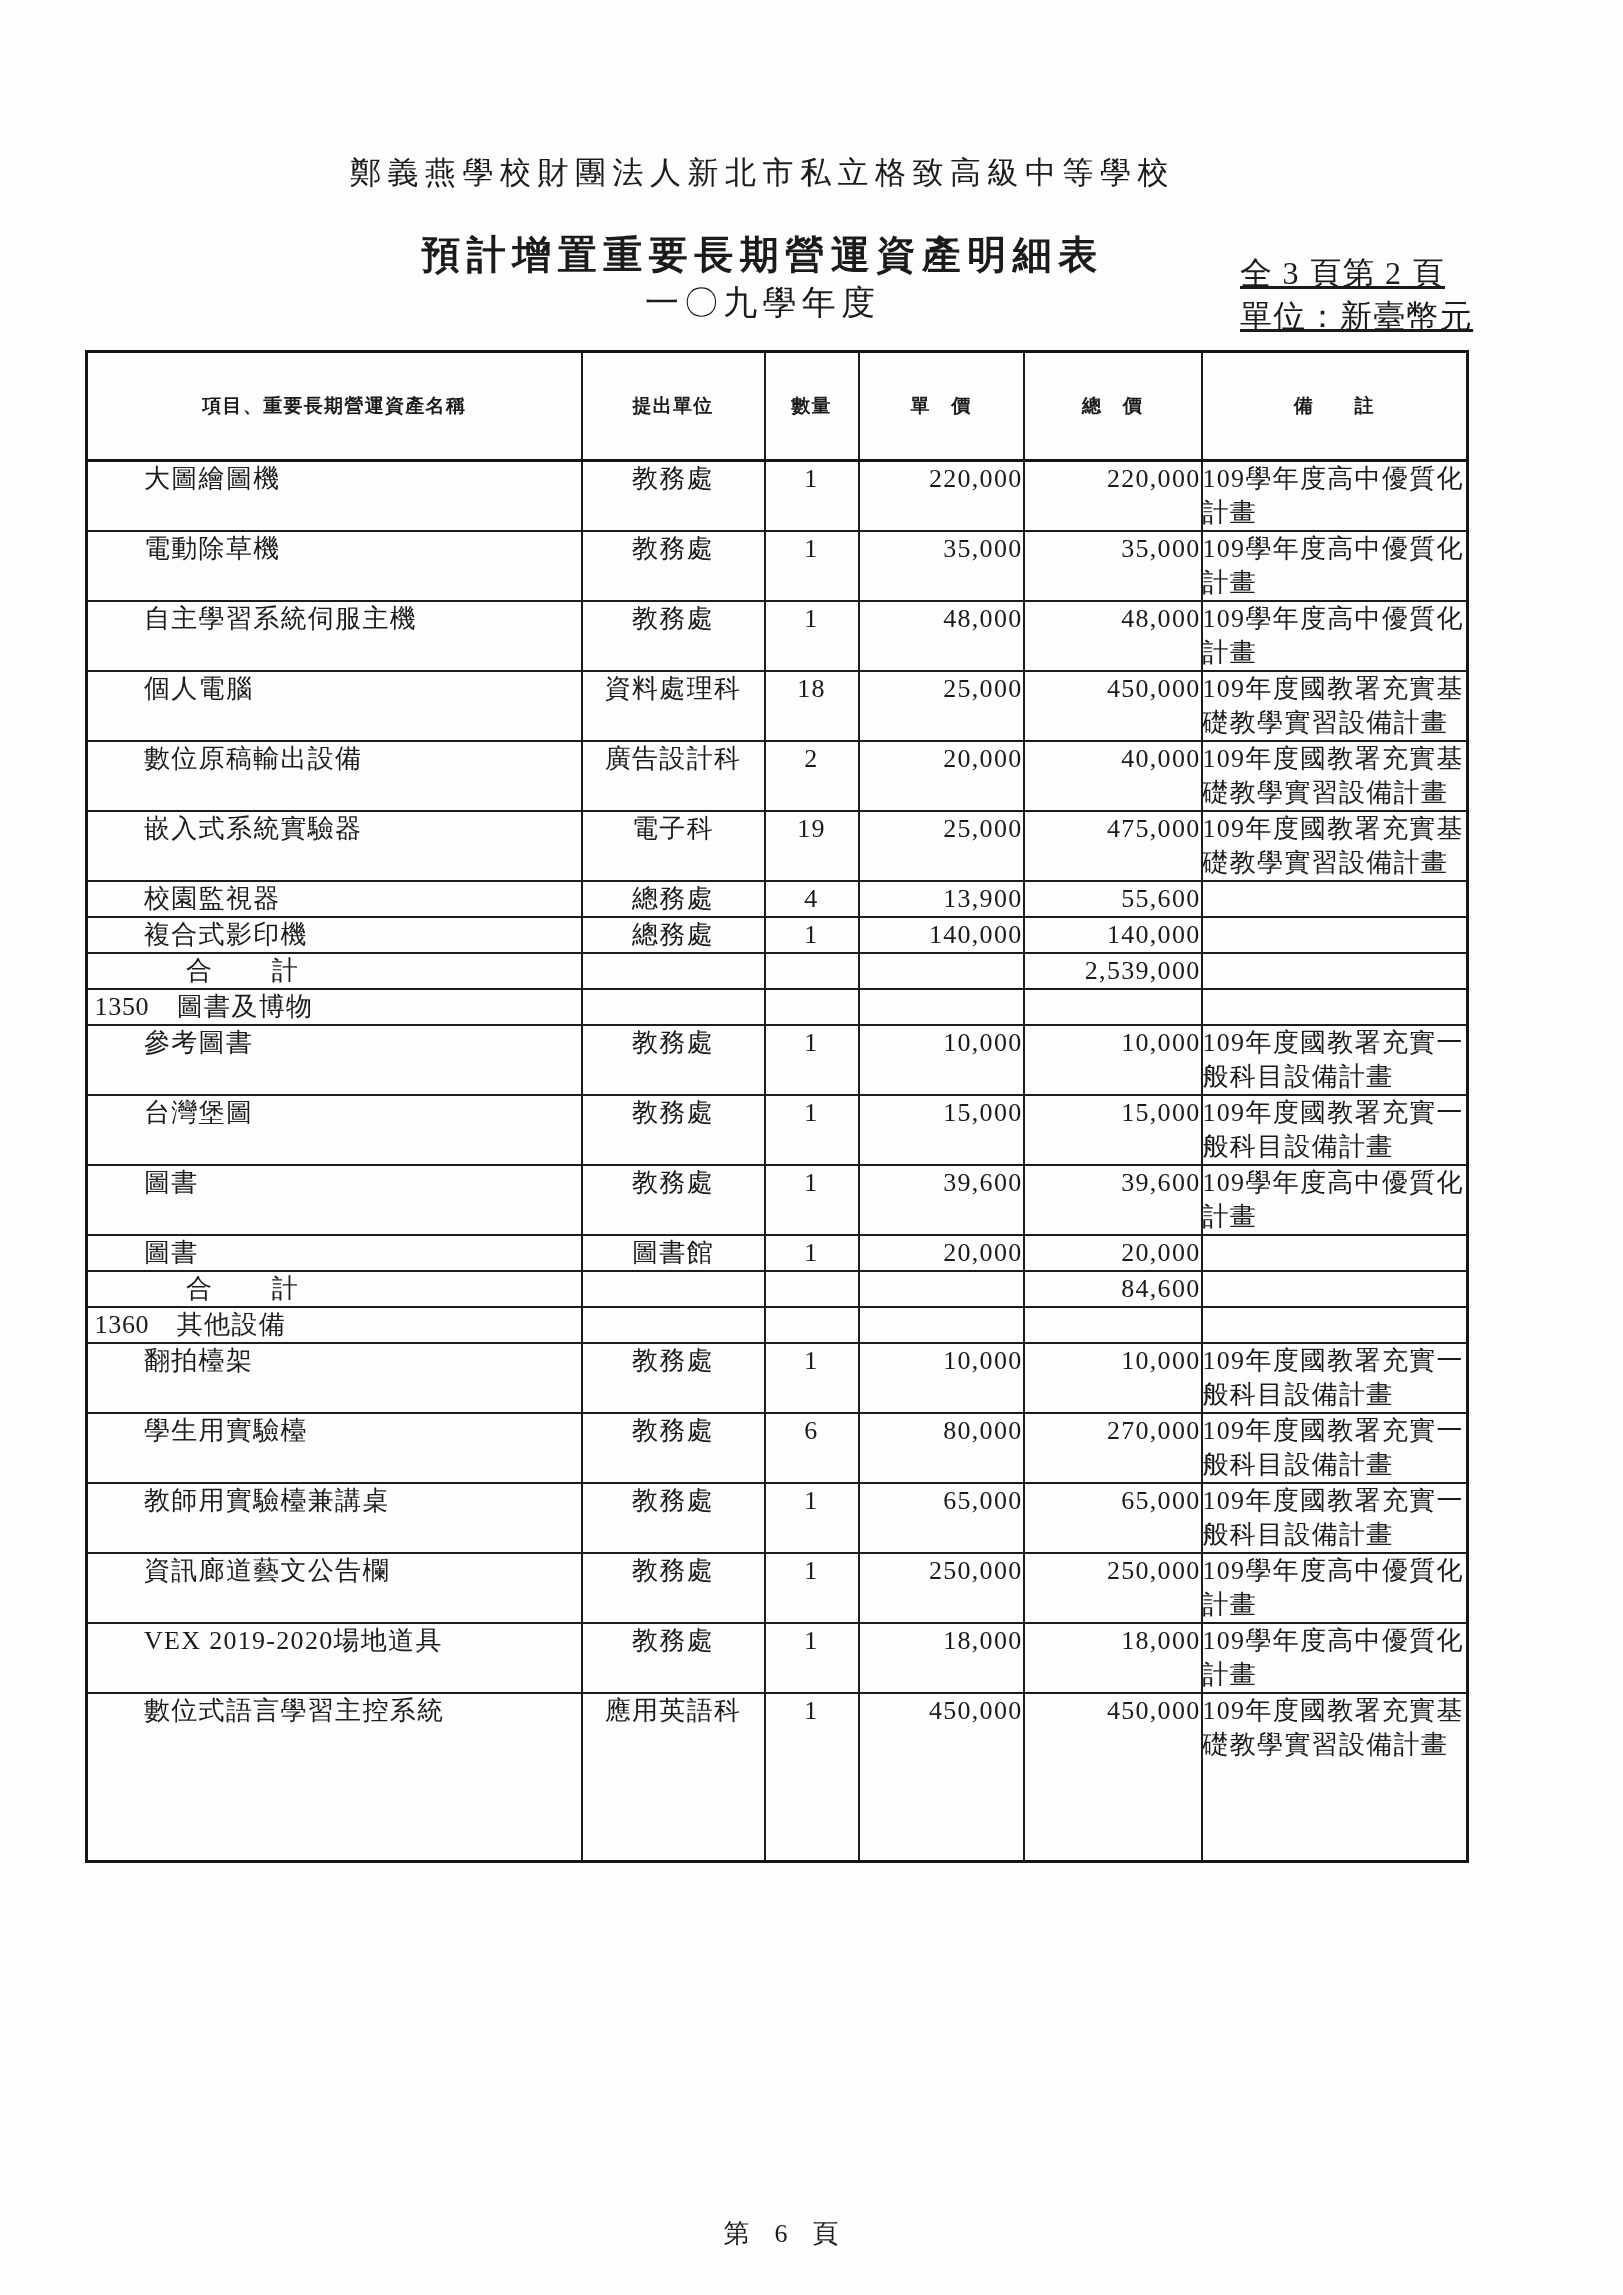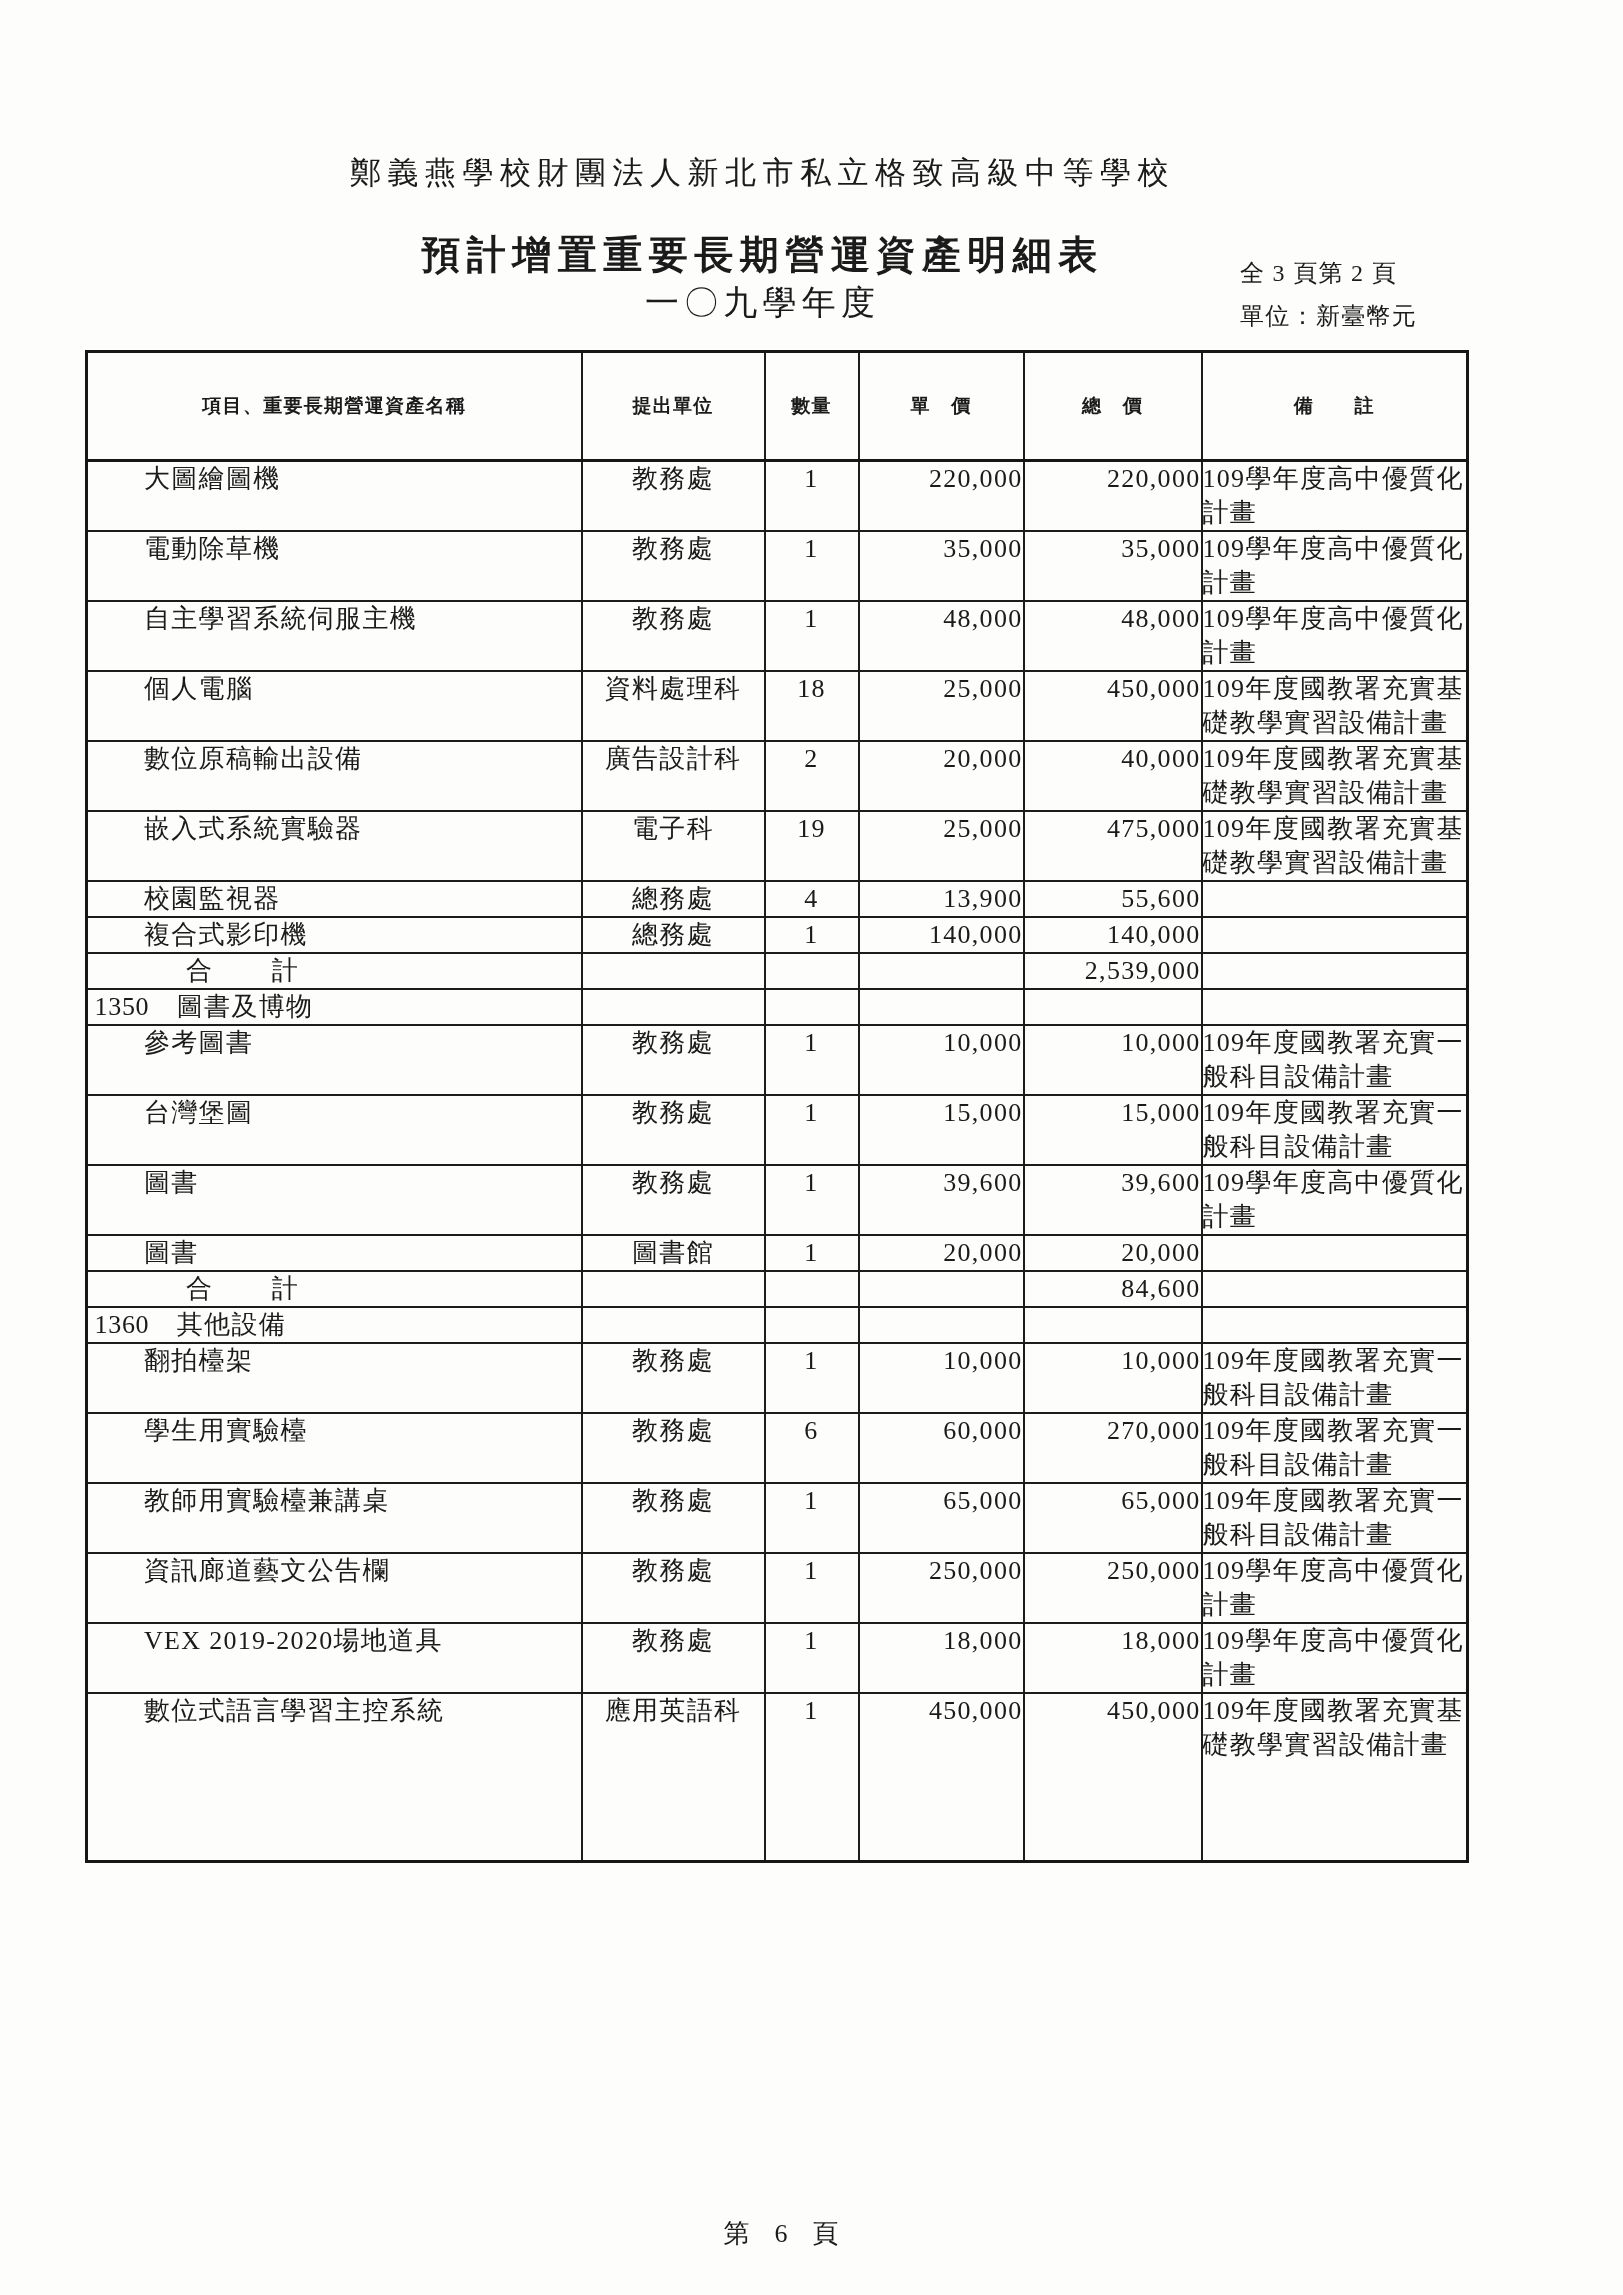--- a/index.html
+++ b/index.html
@@ -23,22 +23,23 @@
     text-align:center;font-size:39px;font-weight:bold;letter-spacing:6.5px;
     white-space:nowrap;
   }
   .t3{
     position:absolute;top:280px;left:0;width:1525px;
     text-align:center;font-size:34px;letter-spacing:5.2px;
     white-space:nowrap;
   }
   .info{
     position:absolute;top:252px;left:1240px;width:301px;
-    font-size:24px;letter-spacing:1.3px;line-height:43px;
+    font-size:32px;letter-spacing:1.3px;line-height:43px;
     text-align:left;
+    text-decoration:underline;
   }
   
   table.main{
     position:absolute;left:85px;top:350px;
     width:1382px;
     border-collapse:collapse;
     table-layout:fixed;
     border:3.9px solid #161616;
   }
   table.main th, table.main td{
@@ -277,21 +278,21 @@
           <td class="c-uprice">10,000</td>
           <td class="c-tprice">10,000</td>
           <td class="c-remark">109年度國教署充實一般科目設備計畫</td>
         </tr>
         <tr>
           <td class="c-item">
             <span class="item-name">學生用實驗檯</span>
           </td>
           <td class="c-unit">教務處</td>
           <td class="c-qty">6</td>
-          <td class="c-uprice">60,000</td>
+          <td class="c-uprice">80,000</td>
           <td class="c-tprice">270,000</td>
           <td class="c-remark">109年度國教署充實一般科目設備計畫</td>
         </tr>
         <tr>
           <td class="c-item">
             <span class="item-name">教師用實驗檯兼講桌</span>
           </td>
           <td class="c-unit">教務處</td>
           <td class="c-qty">1</td>
           <td class="c-uprice">65,000</td>

